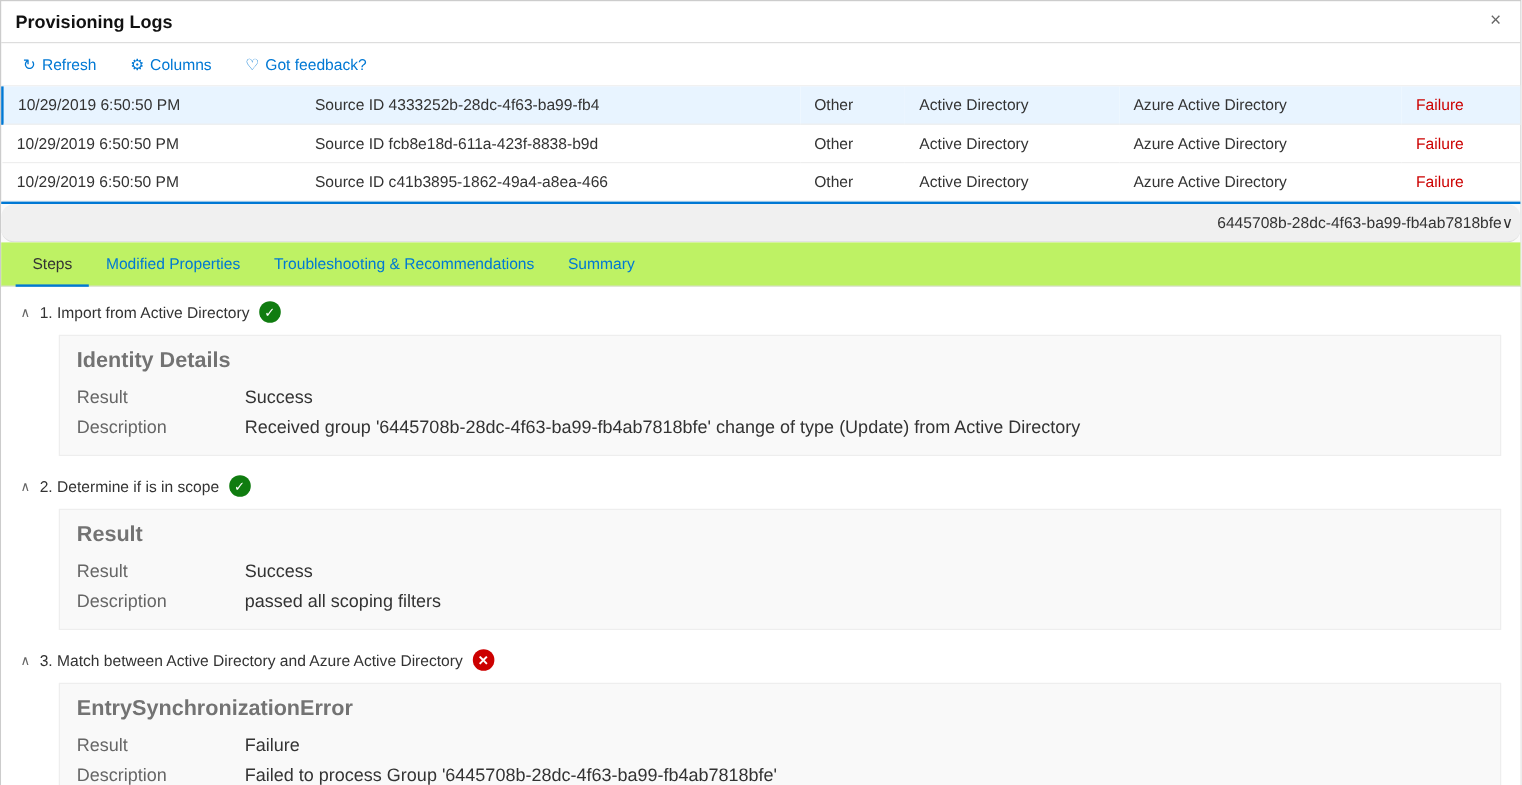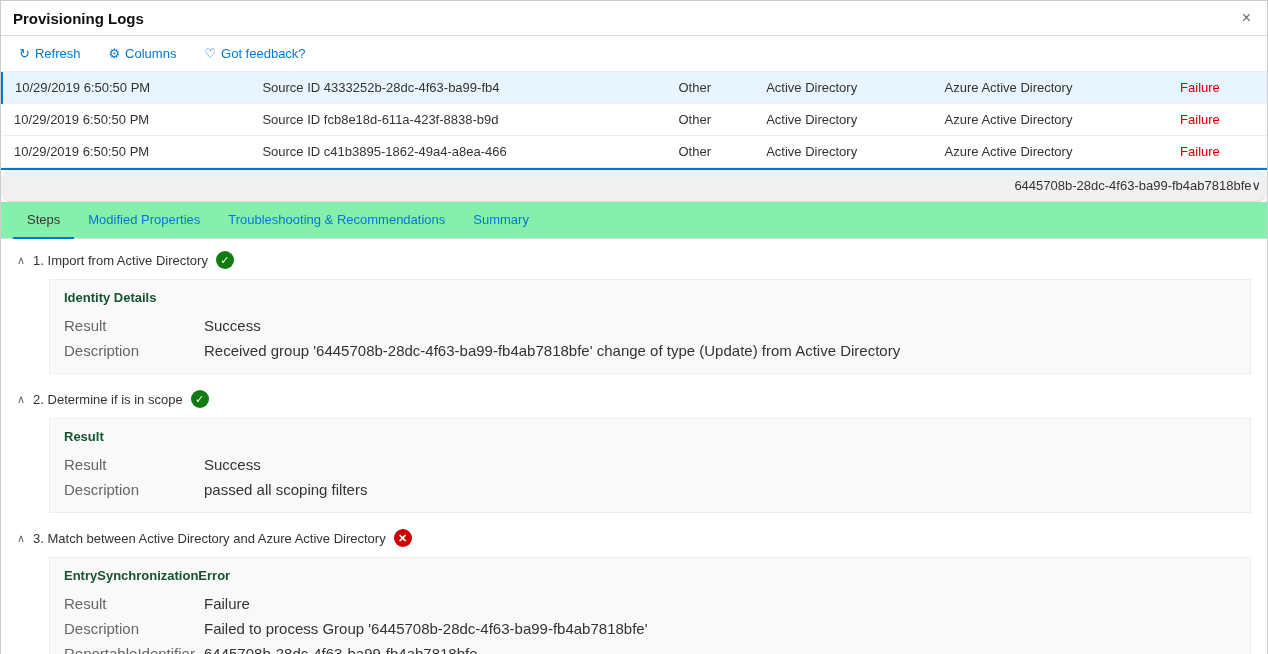--- a/index.html
+++ b/index.html
@@ -96,21 +96,21 @@
       font-size: 13px;
       color: #333;
       border-radius: 11px;
     }
 
     .detail-tabs {
       display: flex;
       gap: 0;
       padding: 0 12px;
       border-bottom: 1px solid #ddd;
-      background: #86efac;
+      background: #bef264;
     }
 
     .tab-item {
       padding: 10px 14px;
       cursor: pointer;
       font-size: 13px;
       color: #0078d4;
       border-bottom: 2px solid transparent;
       margin-bottom: -1px;
     }
@@ -175,24 +175,24 @@
     }
 
     .step-details {
       margin-left: 32px;
       background: #f9f9f9;
       border: 1px solid #eee;
       padding: 10px 14px;
     }
 
     .step-section-title {
-      font-size: 13px;
+      font-size: 18px;
       font-weight: 600;
       margin-bottom: 8px;
-      color: #14532d;
+      color: #737373;
     }
 
     .step-detail-table {
       width: 100%;
       border-collapse: collapse;
     }
 
     .step-detail-table td {
       padding: 4px 8px 4px 0;
       font-size: 15px;

